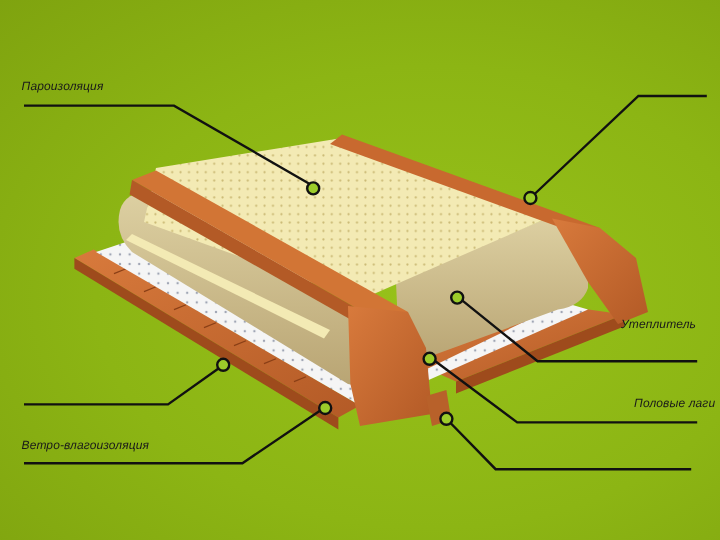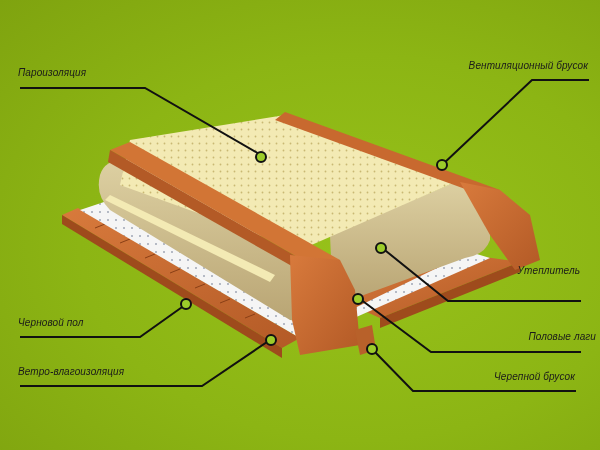--- a/index.html
+++ b/index.html
@@ -91,19 +91,16 @@
       <circle cx="442" cy="165" r="5"></circle>
       <circle cx="381" cy="248" r="5"></circle>
       <circle cx="358" cy="299" r="5"></circle>
       <circle cx="372" cy="349" r="5"></circle>
       <circle cx="186" cy="304" r="5"></circle>
       <circle cx="271" cy="340" r="5"></circle>
     </g>
   </svg>
 
   <div class="label" style="left:18px; top:64px;">Пароизоляция</div>
-  <div class="label right" style="right:12px; top:57px;">Вентиляционный брусок</div>
   <div class="label right" style="right:20px; top:262px;">Утеплитель</div>
-  <div class="label" style="left:18px; top:314px;">Черновой пол</div>
   <div class="label right" style="right:4px; top:328px;">Половые лаги</div>
   <div class="label" style="left:18px; top:363px;text-align:right;">Ветро-влагоизоляция</div>
-  <div class="label right" style="right:25px; top:368px;">Черепной брусок</div>
 </div>
 
 </body></html>

